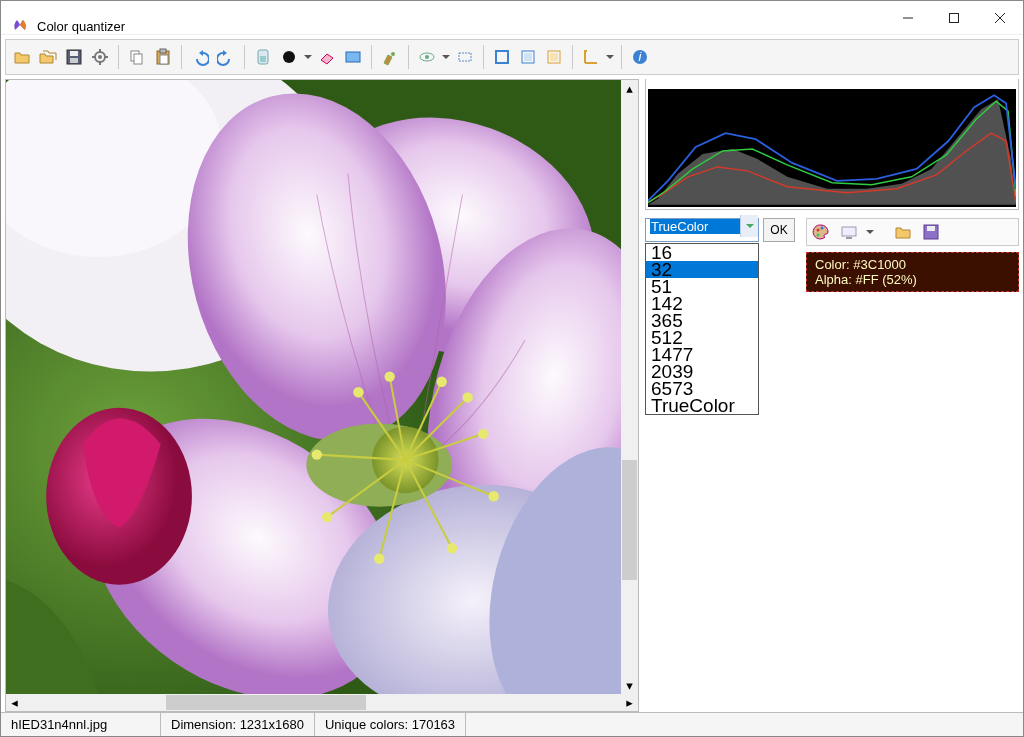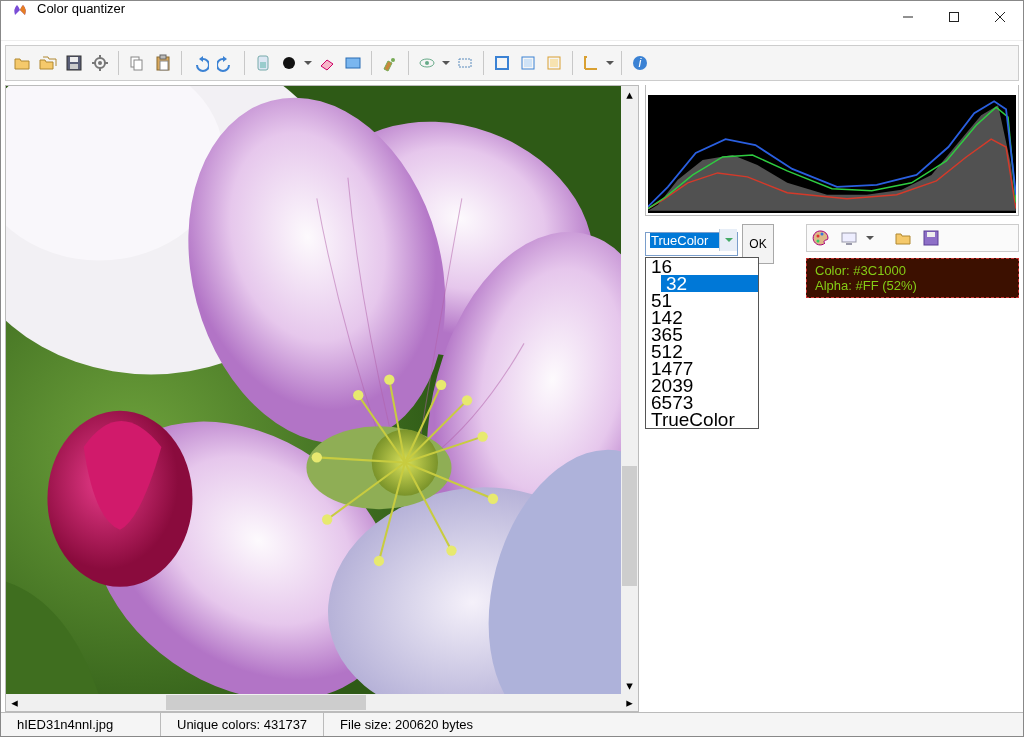--- a/index.html
+++ b/index.html
@@ -1,18 +1,18 @@
 <!DOCTYPE html>
 <html><head>
 <meta charset="utf-8">
 <style>
   * { box-sizing: border-box; margin: 0; padding: 0; font-family: "Segoe UI", Tahoma, sans-serif; font-size: 13px; }
   body { background: #fff; width: 1024px; height: 737px; overflow: hidden; display: flex; flex-direction: column; border: 1px solid #888; }
   
-  .titlebar { height: 40px; display: flex; align-items: flex-start; background: #fff; border-bottom: 1px solid #eee; }
+  .titlebar { height: 34px; display: flex; align-items: flex-end; background: #fff; border-bottom: 1px solid #eee; }
   .titlebar .app-icon { width: 18px; height: 18px; margin: 0 8px 0 10px; }
   .titlebar .title { flex: 1; }
   .winbtn { width: 46px; height: 32px; display: flex; align-items: center; justify-content: center; color: #222; }
   
   .toolbar { height: 36px; background: #f5f5f5; border: 1px solid #ccc; margin: 4px; padding: 2px 4px; display: flex; align-items: center; gap: 2px; }
   .tbtn { width: 24px; height: 24px; display: flex; align-items: center; justify-content: center; border: 1px solid transparent; border-radius: 2px; }
   .tsep { width: 1px; height: 24px; background: #c8c8c8; margin: 0 4px; }
   .tdrop { width: 10px; display: flex; align-items: center; justify-content: center; }
   
   .mainrow { flex: 1; display: flex; margin: 0 4px 0 4px; gap: 6px; overflow: hidden; }
@@ -28,33 +28,33 @@
   .hscroll .left, .hscroll .right { position: absolute; top: 0; bottom: 0; width: 17px; display: flex; align-items: center; justify-content: center; }
   .hscroll .right { right: 0; }
   
   .right-pane { width: 374px; display: flex; flex-direction: column; gap: 8px; }
   .levels-title { font-size: 12px; color: #555; padding: 1px 6px 0 6px; background: #fff; position: relative; top: -8px; left: 6px; width: fit-content; }
   .levels-wrap { border: 1px solid #bbb; padding: 0 2px 2px 2px; position: relative; margin-top: -6px; }
   .histogram { width: 100%; height: 118px; background: #000; display: block; }
   .palette-row { display: flex; gap: 8px; }
   .palette-left { width: 153px; display: flex; flex-direction: column; gap: 4px; }
   .combo-row { display: flex; gap: 4px; align-items: center; }
-  .combo { width: 93px; height: 24px; border: 1px solid #7a9ecb; background: #fff; display: flex; align-items: center; padding: 0 0 8px 4px; position: relative; }
+  .combo { width: 114px; height: 24px; border: 1px solid #7a9ecb; background: #fff; display: flex; align-items: center; padding: 0 0 8px 4px; position: relative; }
   .combo .combo-val { background: #0078d7; color: #fff; padding: 0 1px; flex: 1; }
   .combo .combo-btn { width: 18px; height: 22px; background: #e7eef7; border-left: 1px solid #bcd; display: flex; align-items: center; justify-content: center; }
-  .okbtn { height: 40px; width: 32px; border: 1px solid #a8a8a8; background: #f3f3f3; font-size: 12px; display: flex; align-items: center; justify-content: center; }
+  .okbtn { height: 24px; width: 32px; border: 1px solid #a8a8a8; background: #f3f3f3; font-size: 12px; display: flex; align-items: center; justify-content: center; }
   .dropdown { position: absolute; top: 24px; left: -1px; width: 114px; background: #fff; border: 1px solid #555; z-index: 10; }
   .dropdown .opt { padding: 0 5px; font-size: 19px; line-height: 17px; }
-  .dropdown .opt.sel { background: #0078d7; color: #ffffff; margin-left: 15px; }
+  .dropdown .opt.sel { background: #0078d7; color: #000000; }
   .palette-right { flex: 1; display: flex; flex-direction: column; gap: 6px; }
   .iconrow { display: flex; gap: 4px; align-items: center; padding: 2px; border: 1px solid #ccc; background: #fafafa; height: 28px; }
-  .swatch-box { border: 1px dashed #c33; background: #3C1000; color: #84cc16; padding: 4px 8px; font-size: 12px; line-height: 15px; font-family: Consolas, monospace; }
+  .swatch-box { border: 1px dashed #c33; background: #3C1000; color: #fef9c3; padding: 4px 8px; font-size: 12px; line-height: 15px; font-family: Consolas, monospace; }
   
   .statusbar { height: 24px; border-top: 1px solid #bbb; display: flex; align-items: center; font-size: 12.5px; background: #f5f5f5; }
-  .statusbar .cell { border-right: 1px solid #bbb; padding: 0 16px; height: 100%; display: flex; align-items: center; }
+  .statusbar .cell { border-right: 1px solid #bbb; padding: 0 10px; height: 100%; display: flex; align-items: center; }
   .statusbar .cell:first-child { width: 160px; }
 </style>
 </head>
 <body>
 
 <div class="titlebar">
   <span class="app-icon">
     <svg viewBox="0 0 18 18">
         <path d="M4 14 Q2 8 6 4 Q8 6 9 9 Q10 6 12 4 Q16 8 14 14 Q12 12 9 9 Q6 12 4 14" fill="#7a4dd6"></path>
         <path d="M9 9 Q10 6 12 4 Q16 8 14 14 Q12 12 9 9" fill="#e67e22"></path>
@@ -395,15 +395,15 @@
           <div>Color: #3C1000</div>
           <div>Alpha: #FF (52%)</div>
         </div>
       </div>
     </div>
   </div>
 </div>
 
 <div class="statusbar">
   <div class="cell">hIED31n4nnl.jpg</div>
-  <div class="cell">Unique colors: 431737</div>
-  <div class="cell" style="flex:1;border-right:none">File size: 200620 bytes</div>
+  <div class="cell">Dimension: 1231x1680</div>
+  <div class="cell">Unique colors: 170163</div>
 </div>
 
 </body></html>

